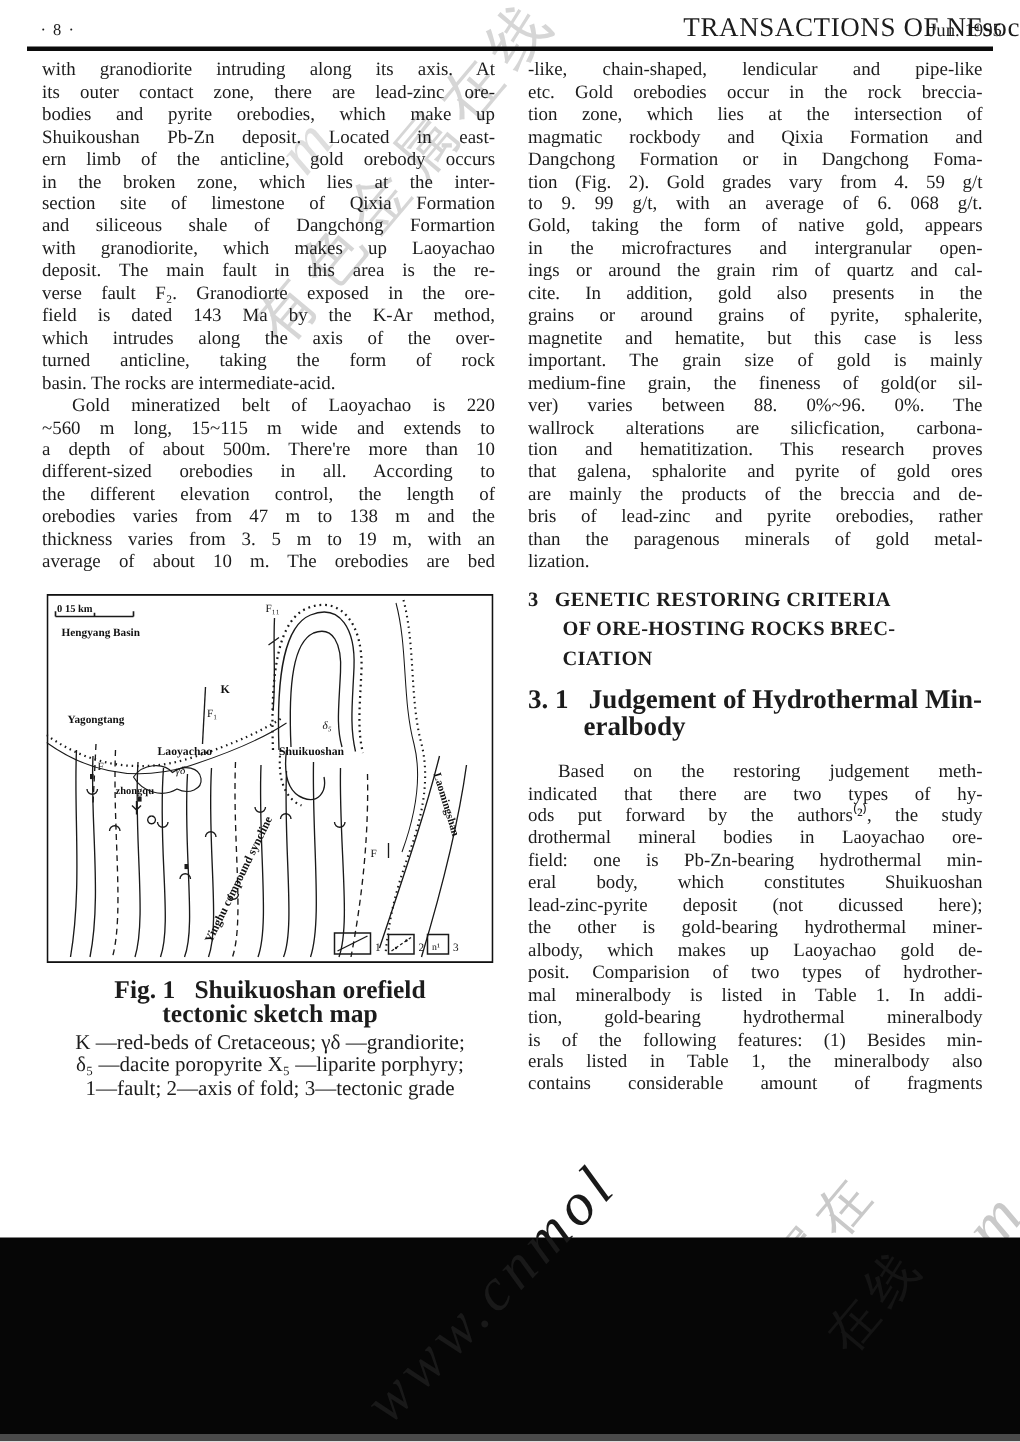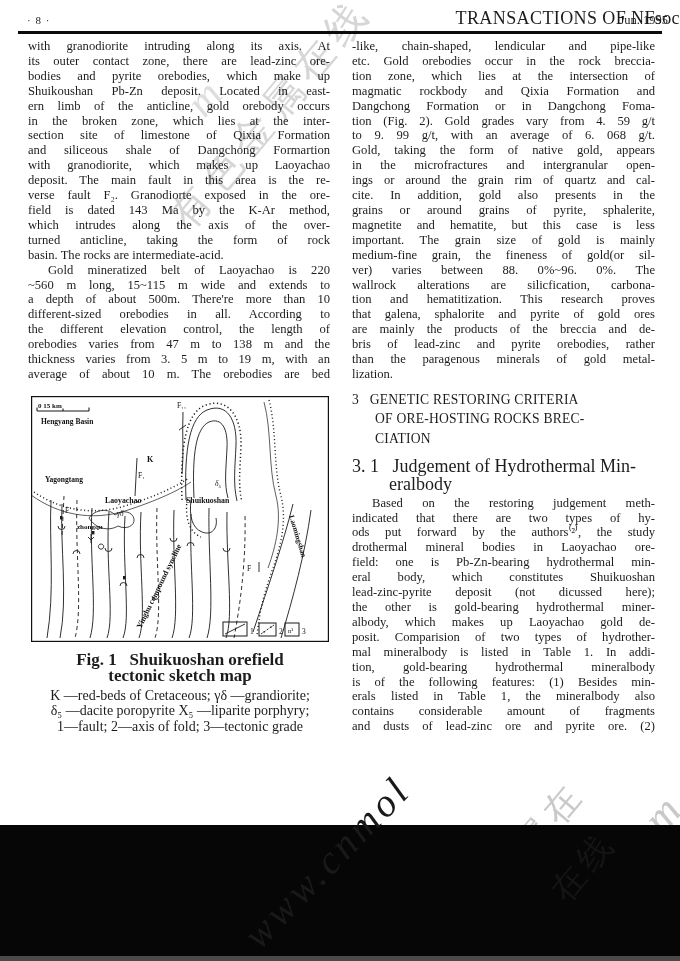--- a/index.html
+++ b/index.html
@@ -10,26 +10,26 @@
   .hdr-title{position:absolute;left:0;right:0;top:8px;text-align:right;font-size:18px;
              letter-spacing:.4px;z-index:2;}
   .hdr-date{position:absolute;right:12px;top:13px;font-size:12.5px;z-index:2;}
   .rule{position:absolute;left:18px;top:31px;width:644px;height:2.6px;background:#0b0b0b;z-index:2;}
   
   .col{position:absolute;top:39px;width:302px;font-size:12.6px;line-height:14.9px;z-index:2;}
   .col-left{left:28px;}
   .col-right{left:352px;width:303px;}
   .tline{text-align:justify;text-align-last:justify;white-space:normal;}
   .block:not(.justify-all) .tline:last-child{text-align-last:left;}
-  .hd .tline, .shd .tline{text-align:center;text-align-last:left;white-space:pre;font-weight:normal;}
+  .hd .tline, .shd .tline{text-align:center;text-align-last:left;white-space:pre;font-weight:bold;}
   .hd{font-size:13.6px;line-height:19.6px;margin-top:8px;letter-spacing:.2px;}
   .hd .tline + .tline{padding-left:23px;}
   .shd{font-size:18px;line-height:18px;margin-top:8px;}
   .shd .tline + .tline{padding-left:37px;}
-  .p2{margin-top:3px;}
+  .p2{margin-top:14px;}
   
   .fig-box{position:absolute;left:31px;top:396px;width:298px;height:246px;z-index:2;}
   .fig-caption{position:absolute;left:31px;top:652px;width:298px;text-align:center;z-index:2;}
   .cap-title{font-size:17px;font-weight:bold;line-height:16px;white-space:pre;}
   .cap .tline{text-align:center;text-align-last:center;font-size:14px;line-height:15.3px;}
   .cap{margin-top:4px;}
   
   .blackbar{position:absolute;left:0;top:825px;width:680px;height:131px;background:#060606;z-index:4;}
   .graystrip{position:absolute;left:0;top:956px;width:680px;height:5px;background:#4a4a4a;z-index:4;}
   
@@ -233,21 +233,20 @@
         <div class="tline">eral body, which constitutes Shuikuoshan</div>
         <div class="tline">lead-zinc-pyrite deposit (not dicussed here);</div>
         <div class="tline">the other is gold-bearing hydrothermal miner-</div>
         <div class="tline">albody, which makes up Laoyachao gold de-</div>
         <div class="tline">posit. Comparision of two types of hydrother-</div>
         <div class="tline">mal mineralbody is listed in Table 1. In addi-</div>
         <div class="tline">tion, gold-bearing hydrothermal mineralbody</div>
         <div class="tline">is of the following features: (1) Besides min-</div>
         <div class="tline">erals listed in Table 1, the mineralbody also</div>
         <div class="tline">contains considerable amount of fragments</div>
-        <div class="tline">and dusts of lead-zinc ore and pyrite ore. (2)</div>
       </div>
   </div>
 
   <div class="blackbar"></div>
   <div class="graystrip"></div>
   <div class="wm wm-d">www.cnmol</div>
   <div class="wm wm-e">在线</div>
 
 </div>
 

